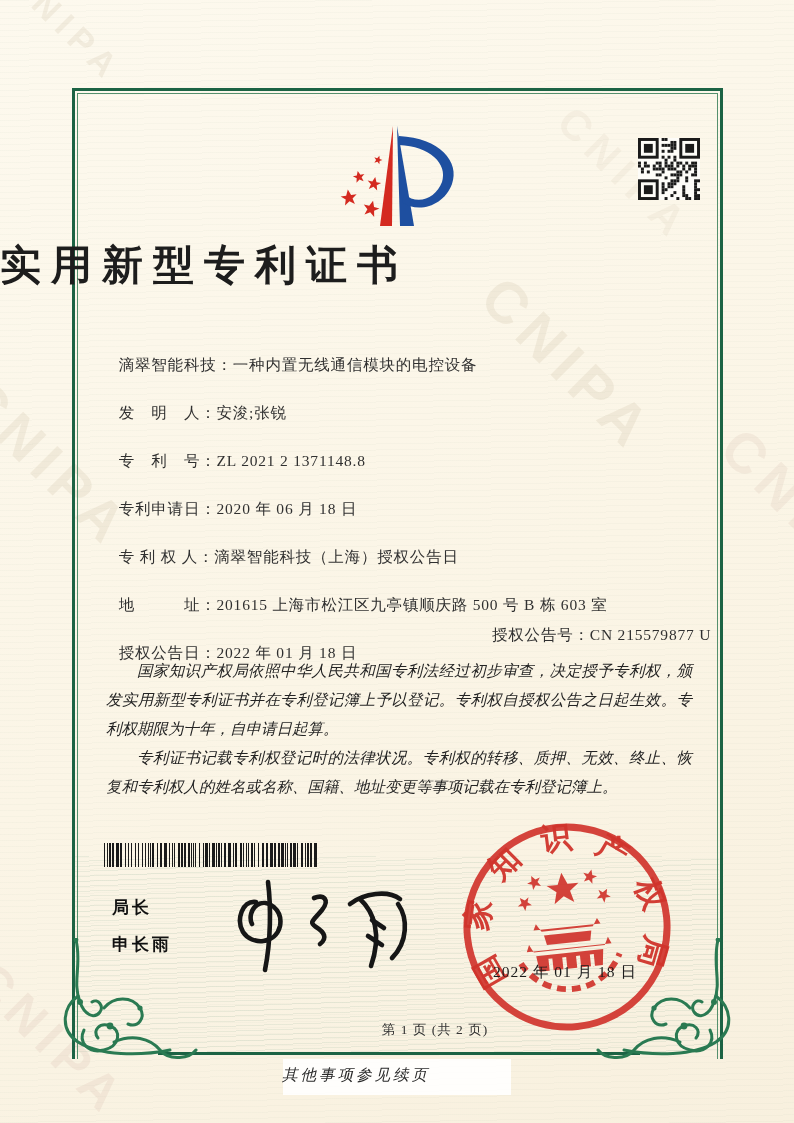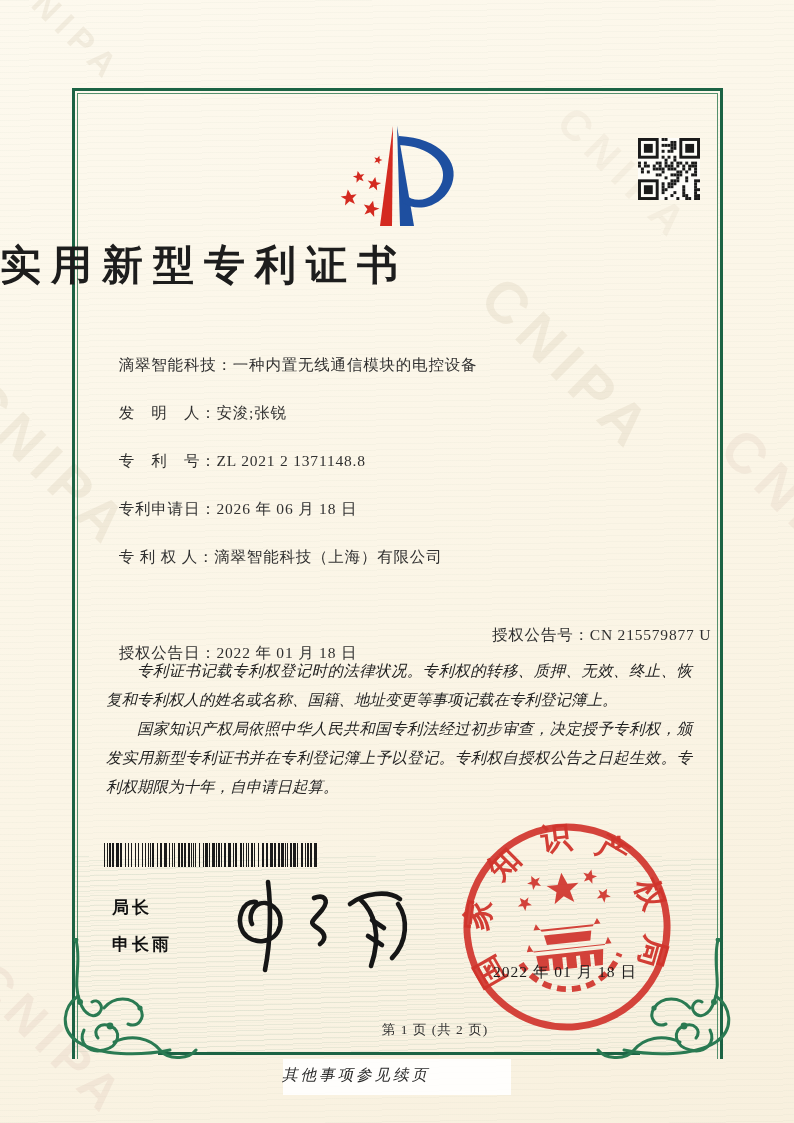--- a/index.html
+++ b/index.html
@@ -248,33 +248,36 @@
   <div class="frow" style="top:337px;">
     <span class="f-label">滴翠智能科技：</span><span class="f-value">一种内置无线通信模块的电控设备</span>
   </div>
   <div class="frow" style="top:385px;">
     <span class="f-label">发　明　人：</span><span class="f-value">安浚;张锐</span>
   </div>
   <div class="frow" style="top:433px;">
     <span class="f-label">专　利　号：</span><span class="f-value">ZL 2021 2 1371148.8</span>
   </div>
   <div class="frow" style="top:481px;">
-    <span class="f-label">专利申请日：</span><span class="f-value">2026 年 06 月 18 日</span>
+    <span class="f-label">专利申请日：</span><span class="f-value">2020 年 06 月 18 日</span>
   </div>
   <div class="frow" style="top:529px;">
-    <span class="f-label">专 利 权 人：</span><span class="f-value">滴翠智能科技（上海）有限公司</span>
+    <span class="f-label">专 利 权 人：</span><span class="f-value">滴翠智能科技（上海）授权公告日</span>
+  </div>
+  <div class="frow" style="top:577px;">
+    <span class="f-label">地　　　址：</span><span class="f-value">201615 上海市松江区九亭镇顺庆路 500 号 B 栋 603 室</span>
   </div>
   <div class="frow" style="top:625px;width:600px;">
     <span class="f-label">授权公告日：</span><span class="f-value">2022 年 01 月 18 日</span>
     <span class="grant-no"><span>授权公告号：</span><span>CN 215579877 U</span></span>
   </div>
 
   <div class="body-text">
+    <p>国家知识产权局依照中华人民共和国专利法经过初步审查，决定授予专利权，颁发实用新型专利证书并在专利登记簿上予以登记。专利权自授权公告之日起生效。专利权期限为十年，自申请日起算。</p>
     <p>专利证书记载专利权登记时的法律状况。专利权的转移、质押、无效、终止、恢复和专利权人的姓名或名称、国籍、地址变更等事项记载在专利登记簿上。</p>
-    <p>国家知识产权局依照中华人民共和国专利法经过初步审查，决定授予专利权，颁发实用新型专利证书并在专利登记簿上予以登记。专利权自授权公告之日起生效。专利权期限为十年，自申请日起算。</p>
   </div>
 
   <svg class="barcode" width="216" height="24" viewBox="0 0 216 24">
     <g id="barcode-bars" fill="#1a1a1a">
         <rect x="0" y="0" width="1" height="24"></rect>
         <rect x="3" y="0" width="1" height="24"></rect>
         <rect x="5" y="0" width="2" height="24"></rect>
         <rect x="8" y="0" width="2" height="24"></rect>
         <rect x="12" y="0" width="3" height="24"></rect>
         <rect x="16" y="0" width="2" height="24"></rect>

